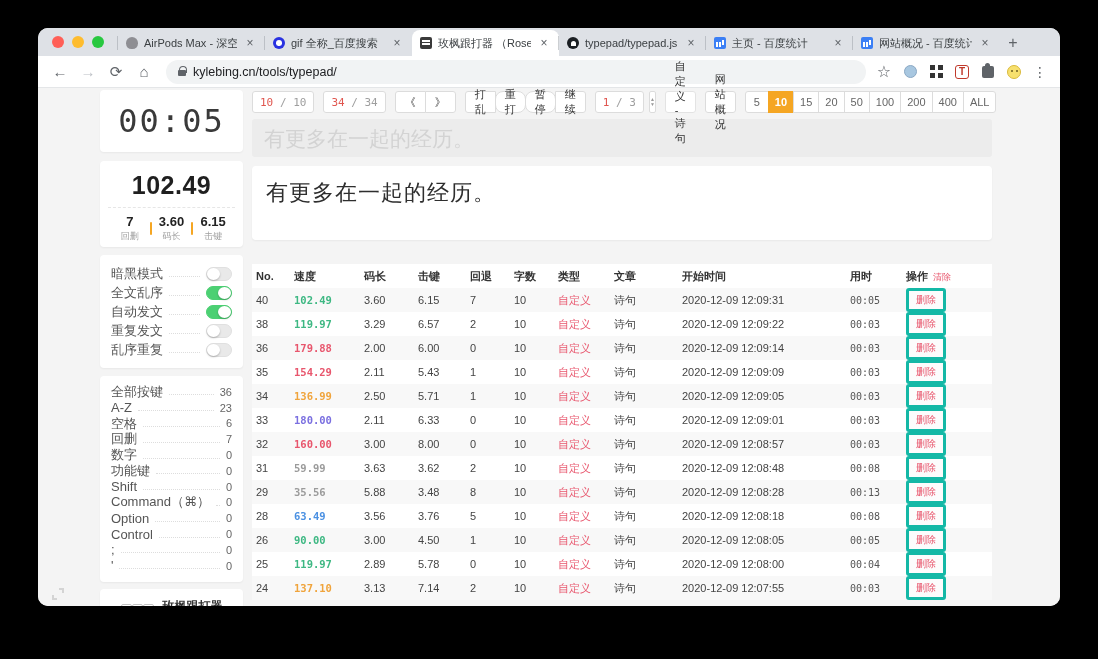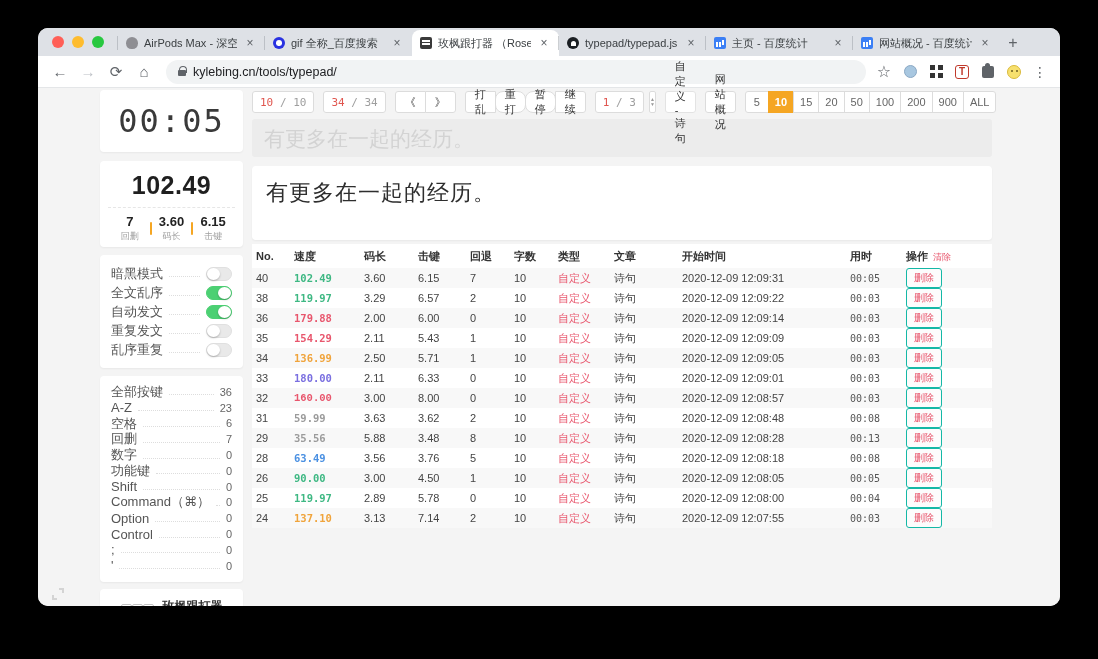--- a/index.html
+++ b/index.html
@@ -135,30 +135,30 @@
   .pg.active { background:#f5a623; border-color:#f5a623; color:#fff; font-weight:bold; }
 
   .type-input { display:block; width:740px; height:38px; margin-top:5px; background:#ececec; border:none;
                 border-radius:3px; resize:none; font-size:21px; padding:6px 12px; color:#444;
                 font-family:inherit; outline:none; }
   .type-input::placeholder { color:#d3d3d3; }
   .article-card { margin-top:9px; height:74px; padding:10px 14px; font-size:22px; color:#2e2e2e;
                   letter-spacing:1px; line-height:1.5; }
 
   
-  .records { margin-top:4px; width:740px; border-collapse:collapse; background:#fff; }
+  .records { margin-top:24px; width:740px; border-collapse:collapse; background:#fff; }
   .records th { font-size:11px; color:#333; text-align:left; font-weight:bold; height:24px; padding:0 4px;
                 background:#fff; white-space:nowrap; }
   .records td { font-size:11px; color:#444; height:20px; padding:0 4px; white-space:nowrap; }
   .records tbody tr:nth-child(odd) { background:#f8f8f8; }
   .records .c-speed { font-family:"DejaVu Sans Mono",monospace; font-weight:bold; font-size:10.5px; }
   .records .c-type { color:#e8566d; }
   .records .c-dur { font-family:"DejaVu Sans Mono",monospace; color:#555; font-size:10px; }
   .clear-link { color:#e8566d; font-size:9px; font-weight:normal; margin-left:5px; }
-  .del-btn { background:#fcfcfc; border:1px solid #14b8a6; border-radius:3px; color:#e8566d; font-size:10px;
+  .del-btn { background:#fcfcfc; border:3px solid #14b8a6; border-radius:3px; color:#e8566d; font-size:10px;
              padding:2px 7px; cursor:pointer; font-family:inherit; }
 </style>
 </head>
 <body>
 
 <div class="window">
 
   <div class="tabstrip">
     <div class="lights">
       <span class="light r"></span>
@@ -392,21 +392,21 @@
           <button class="tbtn">网站概况</button>
         </div>
         <div class="pager">
             <button class="pg">5</button>
             <button class="pg active">10</button>
             <button class="pg">15</button>
             <button class="pg">20</button>
             <button class="pg">50</button>
             <button class="pg">100</button>
             <button class="pg">200</button>
-            <button class="pg">900</button>
+            <button class="pg">400</button>
             <button class="pg">ALL</button>
           </div>
       </div>
 
       <textarea class="type-input" placeholder="有更多在一起的经历。" style=""></textarea>
 
       <div class="card article-card">有更多在一起的经历。</div>
 
       <table class="records">
         <colgroup>
@@ -511,21 +511,21 @@
               <td class="c-num">0</td>
               <td class="c-num">10</td>
               <td class="c-type">自定义</td>
               <td class="c-article">诗句</td>
               <td class="c-start">2020-12-09 12:09:01</td>
               <td class="c-dur">00:03</td>
               <td class="c-action"><button class="del-btn">删除</button></td>
             </tr>
             <tr>
               <td class="c-no">32</td>
-              <td class="c-speed" style="color: rgb(232, 86, 109); font-family: Liberation Mono, monospace;">160.00</td>
+              <td class="c-speed" style="color: rgb(232, 86, 109);">160.00</td>
               <td class="c-num">3.00</td>
               <td class="c-num">8.00</td>
               <td class="c-num">0</td>
               <td class="c-num">10</td>
               <td class="c-type">自定义</td>
               <td class="c-article">诗句</td>
               <td class="c-start">2020-12-09 12:08:57</td>
               <td class="c-dur">00:03</td>
               <td class="c-action"><button class="del-btn">删除</button></td>
             </tr>

